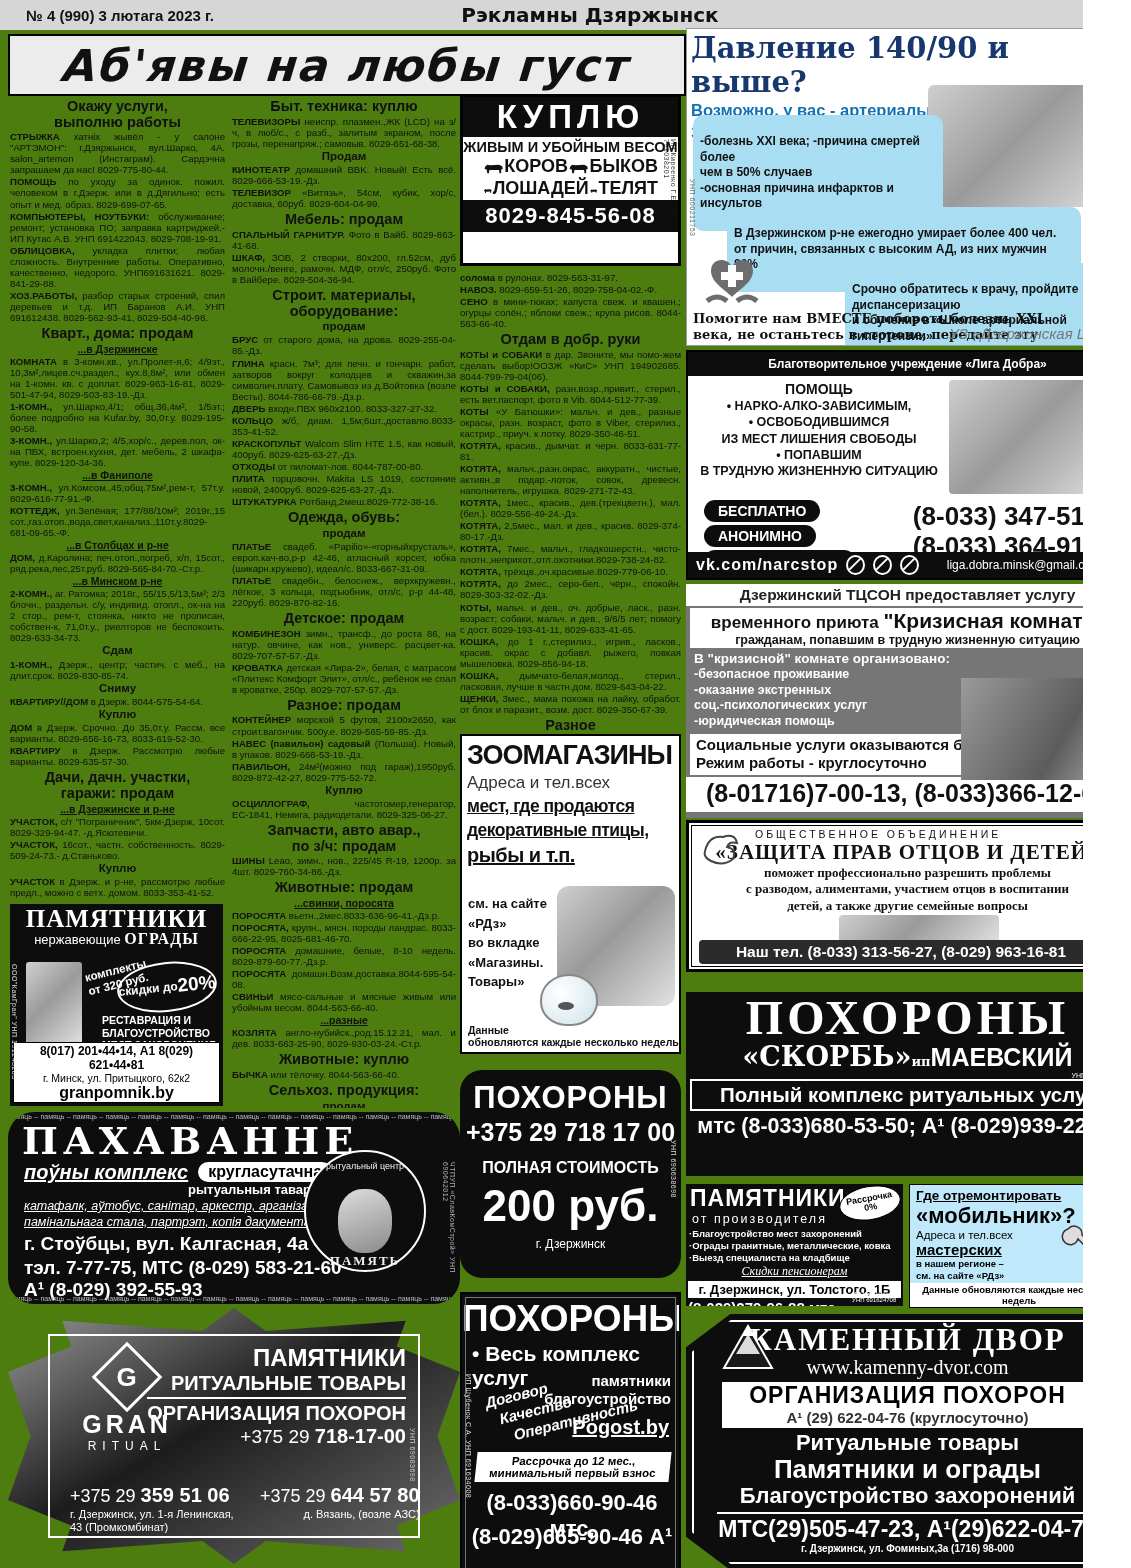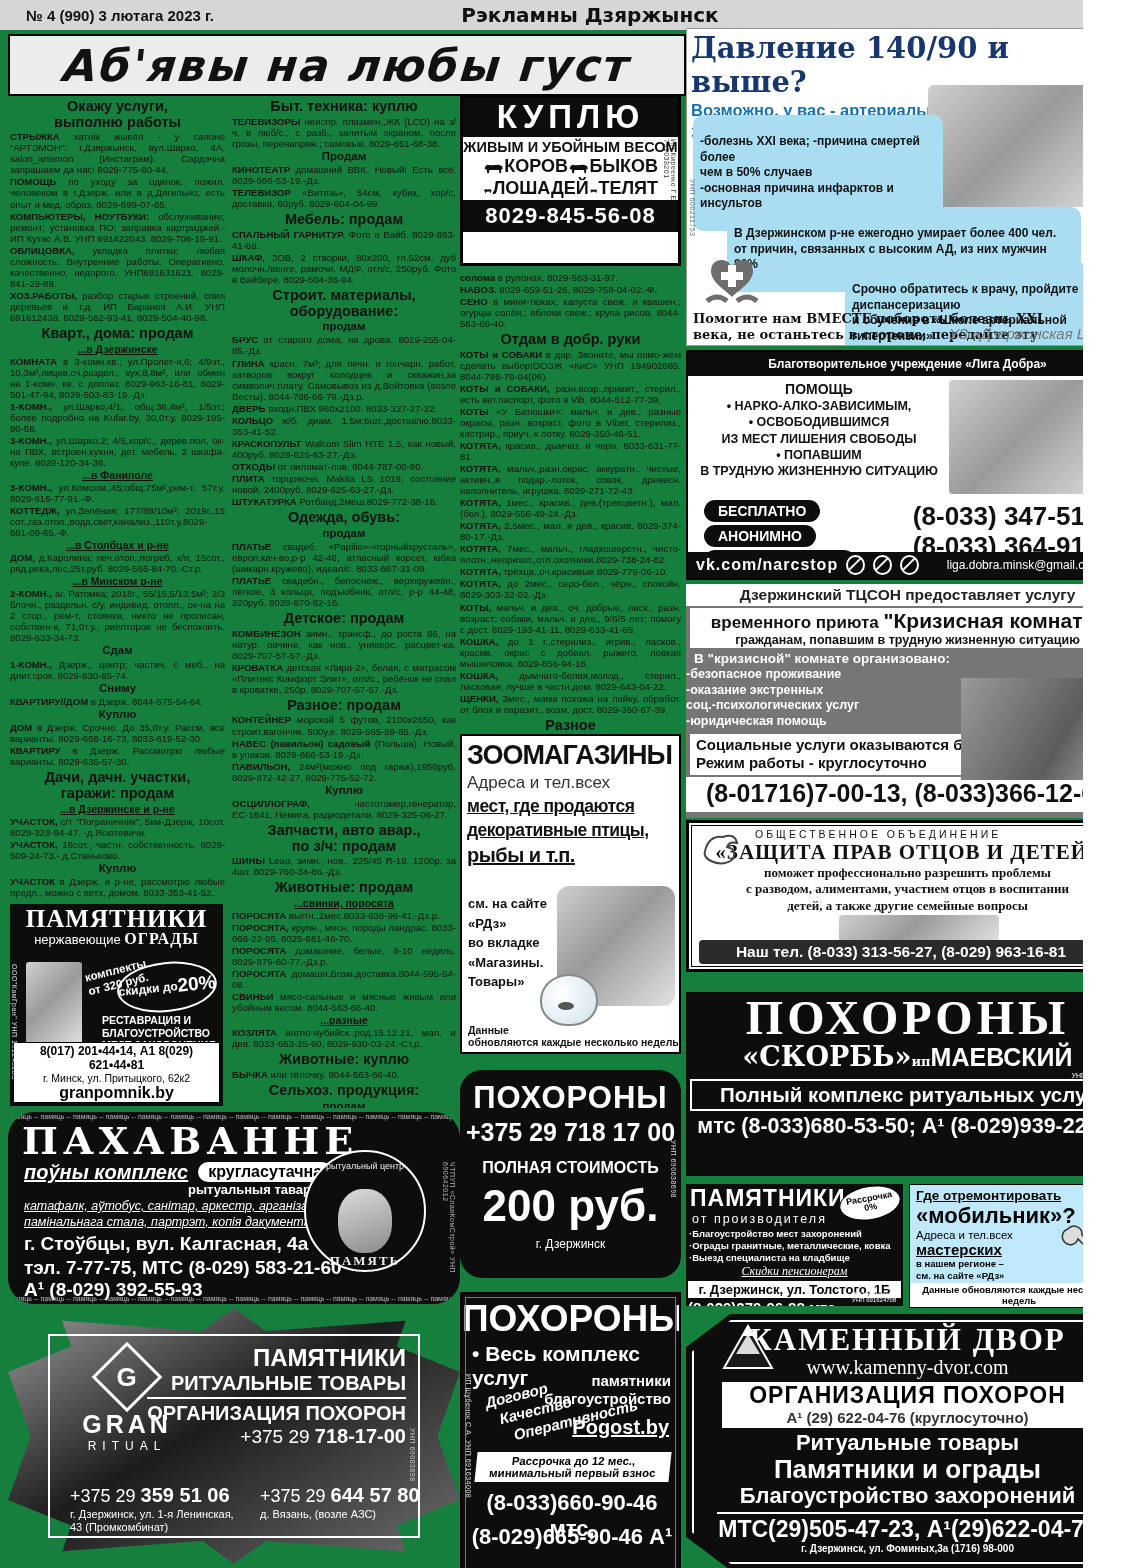--- a/index.html
+++ b/index.html
@@ -1,16 +1,16 @@
 <!DOCTYPE html>
 <html><head>
 <meta charset="utf-8">
 <style>
   html,body{margin:0;padding:0;background:#fff;}
-  .page{position:relative;width:1083px;height:1568px;background:#15803d;overflow:hidden;
+  .page{position:relative;width:1083px;height:1568px;background:#4d7c0f;overflow:hidden;
         font-family:"Liberation Sans",sans-serif;color:#111;}
   
   .topbar{position:absolute;left:0;top:0;width:1131px;height:30px;background:#d6d6d6;
           display:flex;align-items:center;}
   .issue{font-weight:bold;font-size:15px;margin-left:26px;}
   .paper{font-weight:bold;font-size:20px;position:absolute;left:420px;width:340px;text-align:center;
          font-family:"DejaVu Sans",sans-serif;}
   .pageno{position:absolute;right:10px;font-weight:bold;font-size:18px;}
   
   .masthead{position:absolute;left:8px;top:34px;width:674px;height:58px;background:#ececec;
@@ -106,21 +106,21 @@
   .noicon::after{content:"";position:absolute;left:-1px;top:6px;width:16px;height:2px;background:#fff;transform:rotate(-45deg);}
   .liga .vtext{position:absolute;right:1px;top:30px;color:#333;}
   
   .crisis{background:#767676;}
   .crisis .w1{background:#fff;font-weight:bold;font-size:15.5px;text-align:center;height:22px;line-height:22px;color:#222;}
   .crisis .w2{background:#fff;margin:2px 4px;padding:1px 2px;text-align:center;}
   .crisis .w2 .a{font-weight:bold;font-size:17px;}
   .crisis .w2 .a b{font-size:21px;}
   .crisis .w2 .b{font-weight:bold;font-size:12.5px;}
   .crisis .head{color:#fff;font-weight:bold;font-size:13.5px;margin:3px 0 1px 8px;}
-  .crisis .items{color:#fff;font-weight:bold;font-size:12.5px;line-height:1.25;width:250px;}
+  .crisis .items{color:#fff;font-weight:bold;font-size:12.5px;line-height:1.25;margin-left:8px;width:250px;}
   .crisis .ph{position:absolute;right:0;top:94px;width:168px;height:102px;
               background:linear-gradient(120deg,#9a9a9a,#5c5c5c 60%,#b5b5b5);}
   .crisis .w3{background:#fff;margin:4px 4px 0;font-weight:bold;font-size:15px;padding:2px 6px;line-height:1.25;white-space:pre-line;}
   .crisis .tel{background:#fff;margin-top:2px;font-weight:bold;font-size:25px;text-align:center;padding:2px 0 4px;}
   .crisis .vtext{position:absolute;right:2px;top:150px;color:#ddd;}
   
   .fath{border:3px solid #000;background:#fff;}
   .fath .in{position:absolute;inset:2px;border:1px solid #000;}
   .fath .org{letter-spacing:3px;font-size:10.5px;margin:5px 0 0 66px;}
   .fath .t{font-family:"Liberation Serif",serif;font-weight:bold;font-size:21px;text-align:center;letter-spacing:1px;}
@@ -228,21 +228,21 @@
            display:flex;align-items:center;justify-content:center;}
   .gr .dia span{transform:rotate(-45deg);font-weight:bold;font-size:26px;}
   .gr .gn{font-weight:bold;font-size:25px;letter-spacing:4px;margin-top:8px;}
   .gr .gr2{font-size:12px;letter-spacing:6px;}
   .gr .rt{position:absolute;right:54px;top:36px;color:#fff;text-align:right;}
   .gr .rt .a{font-weight:bold;font-size:24px;}
   .gr .rt .b{font-weight:bold;font-size:20px;border-bottom:2px solid #fff;padding-bottom:2px;}
   .gr .rt .c{font-weight:bold;font-size:20px;margin-top:3px;}
   .gr .rt .d{font-size:19px;}.gr .rt .d b{font-size:20px;}
   .gr .bl{position:absolute;left:62px;top:176px;color:#fff;font-size:18px;}
-  .gr .br{position:absolute;left:252px;top:176px;color:#fff;font-size:18px;}
+  .gr .br{position:absolute;left:252px;top:176px;color:#fff;font-size:18px;text-align:right;}
   .gr .bl b,.gr .br b{font-size:20px;}
   .gr .sm{font-size:11px;line-height:1.2;white-space:pre-line;margin-top:1px;}
   .gr .vtext{position:absolute;right:44px;top:120px;color:#ddd;}
 </style>
 </head>
 <body>
 
 <div class="page">
 
   <div class="topbar">

